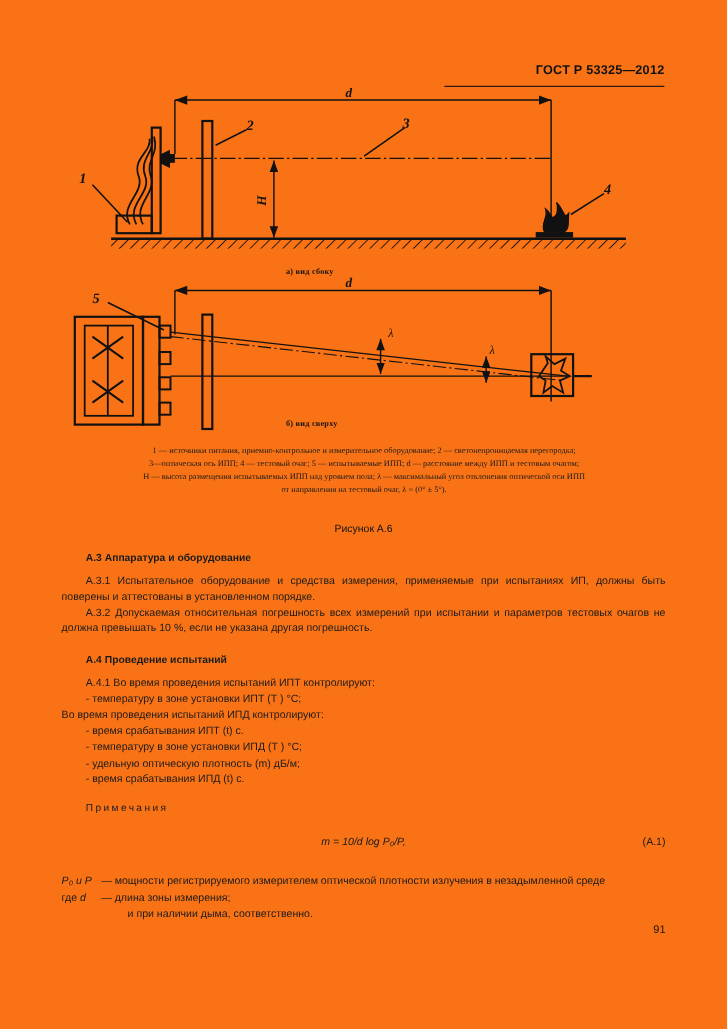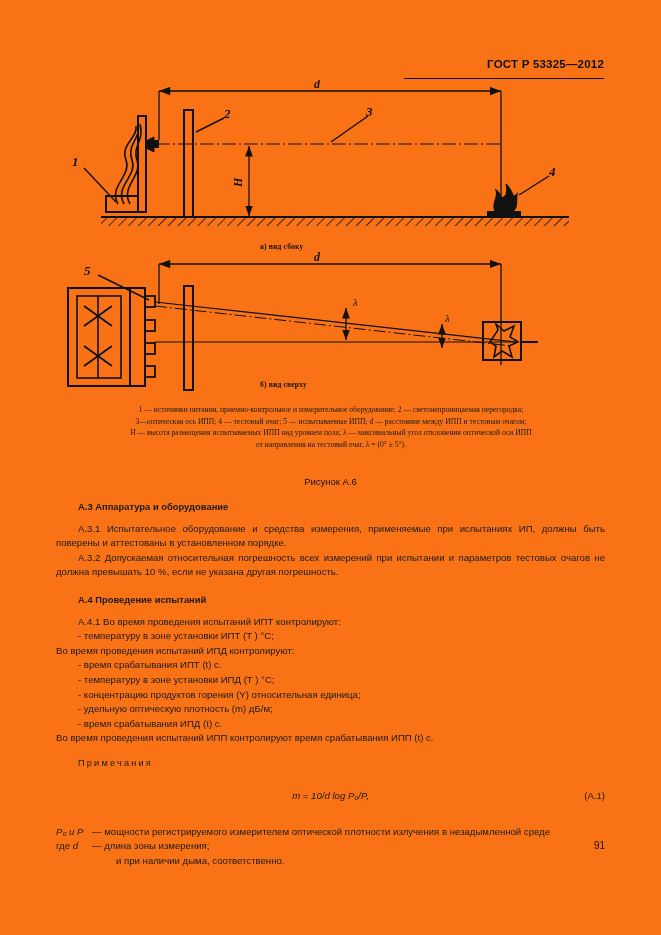--- a/index.html
+++ b/index.html
@@ -263,24 +263,22 @@
     <div class="p">А.3.1 Испытательное оборудование и средства измерения, применяемые при испытаниях ИП, должны быть поверены и аттестованы в установленном порядке.</div>
     <div class="p">А.3.2 Допускаемая относительная погрешность всех измерений при испытании и параметров тестовых очагов не должна превышать 10 %, если не указана другая погрешность.</div>
 
     <div class="h h2">А.4  Проведение испытаний</div>
 
     <div class="p">А.4.1 Во время проведения испытаний ИПТ контролируют:</div>
     <div class="p li">- температуру в зоне установки ИПТ (T ) °С;</div>
     <div class="p noind">Во время проведения испытаний ИПД контролируют:</div>
     <div class="p li">- время срабатывания ИПТ (t) с.</div>
     <div class="p li">- температуру в зоне установки ИПД (T ) °С;</div>
-    <div class="p li">- концентрацию продуктов горения (Y) относительная единица;</div>
     <div class="p li">- удельную оптическую плотность (m) дБ/м;</div>
     <div class="p li">- время срабатывания ИПД (t) с.</div>
-    <div class="p noind">Во время проведения испытаний ИПП контролируют время срабатывания ИПП (t) с.</div>
 
     <div class="notes-title">Примечания</div>
 
     <div class="formula-row">
       <div class="formula it">m = 10/d log P₀/P,</div>
       <div class="formula-num">(А.1)</div>
     </div>
 
     <div class="where">
       <div class="where-row">

